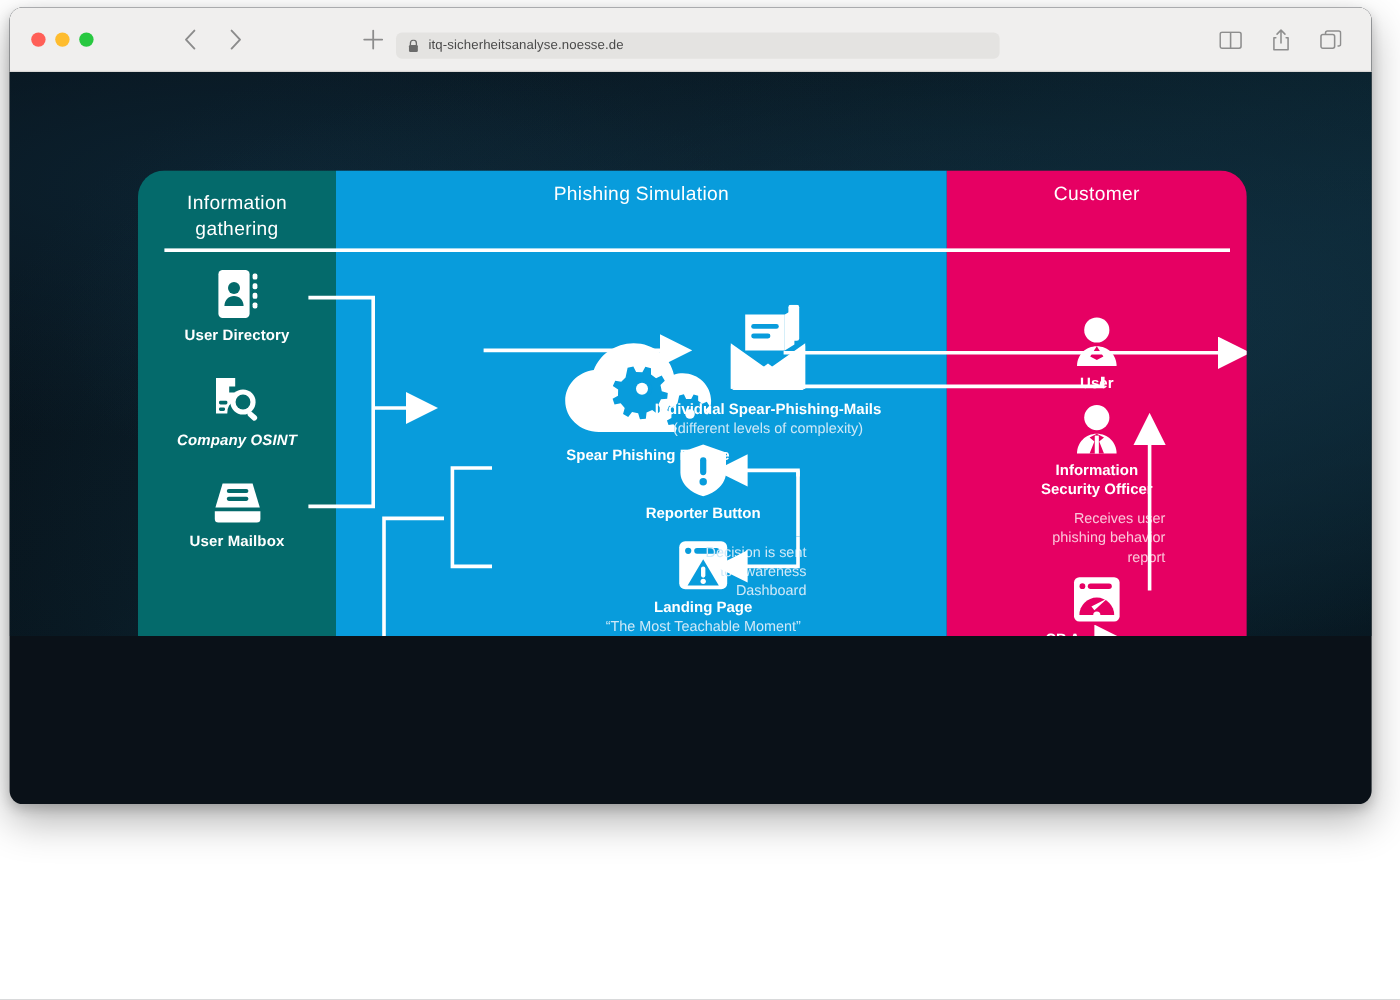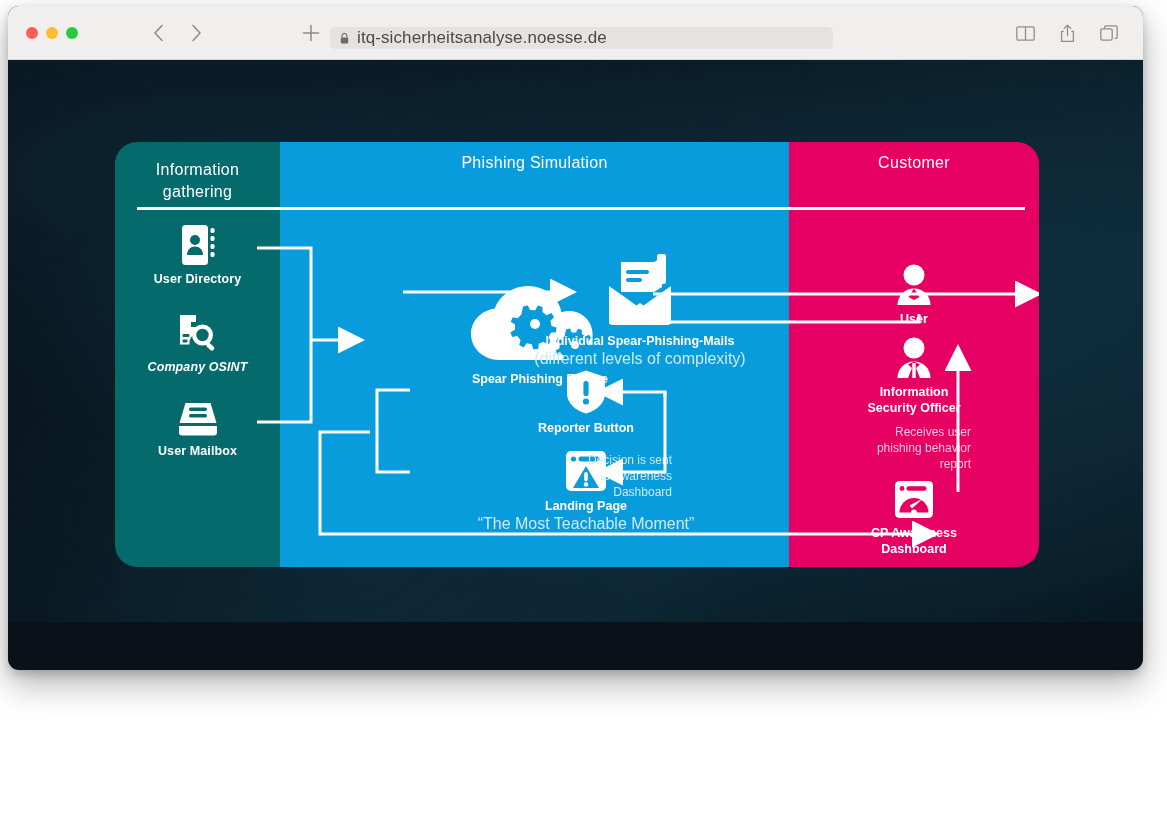--- a/index.html
+++ b/index.html
@@ -50,37 +50,37 @@
     left: 322px; top: 21px;
     width: 503px; height: 22px;
     background: #e4e3e1;
     border-radius: 5px;
     display: flex;
     align-items: center;
     padding-left: 10px;
   }
   .lock-icon { margin-right: 8px; display:flex; }
   .url-text {
-    font-size: 17px;
+    font-size: 11px;
     color: #4a4a4a;
     letter-spacing: 0.1px;
     white-space: nowrap;
   }
 
   .toolbar-right {
     position: absolute;
     right: 24px; top: 0; height: 54px;
     display: flex; align-items: center; gap: 22px;
   }
   .tb-icon { width: 20px; height: 20px; display:flex; align-items:center; justify-content:center; color:#8e8e8e; }
 
   
   .page-content {
     position: relative;
-    height: 562px;
+    height: 470px;
     background:
       radial-gradient(ellipse 120% 90% at 78% 45%, #123244 0%, rgba(18,50,68,0) 62%),
       radial-gradient(ellipse 90% 70% at 18% 20%, #0c2230 0%, rgba(12,34,48,0) 65%),
       linear-gradient(145deg, #071018 0%, #08161f 40%, #0b2430 72%, #06121a 100%);
     overflow: hidden;
     padding-left: 27px;
   }
   .page-content::after{
     content:"";
     position:absolute; inset:0;
@@ -142,21 +142,21 @@
     font-size: 12.5px; font-weight: 700; letter-spacing: 0.1px;
   }
   .lc-1 { top: 82px; }
   .lc-2 { top: 170px; font-style: italic; }
   .lc-3 { top: 258px; text-align: center; }
 
   
   .node { position: absolute; text-align: center; color: #ffffff; }
   .node .ic { display: flex; justify-content: center; }
   .node .lbl { font-size: 12.5px; font-weight: 700; margin-top: 6px; white-space: nowrap; }
-  .node .sub { font-size: 16px; font-weight: 400; color: #cfe9f8; margin-top: 2px; white-space: nowrap; }
+  .node .sub { font-size: 12px; font-weight: 400; color: #cfe9f8; margin-top: 2px; white-space: nowrap; }
 
   .node-engine { left: 120px; top: 130px; width: 280px; }
   .node-engine .lbl { margin-top: 8px; }
   .node-mails  { left: 100px; top: 112px; width: 520px; }
   .node-reporter { left: 146px; top: 227px; width: 320px; }
   .node-landing  { left: 146px; top: 307px; width: 320px; }
 
   .mid-note {
     position: absolute;
     color: #cfe9f8;

